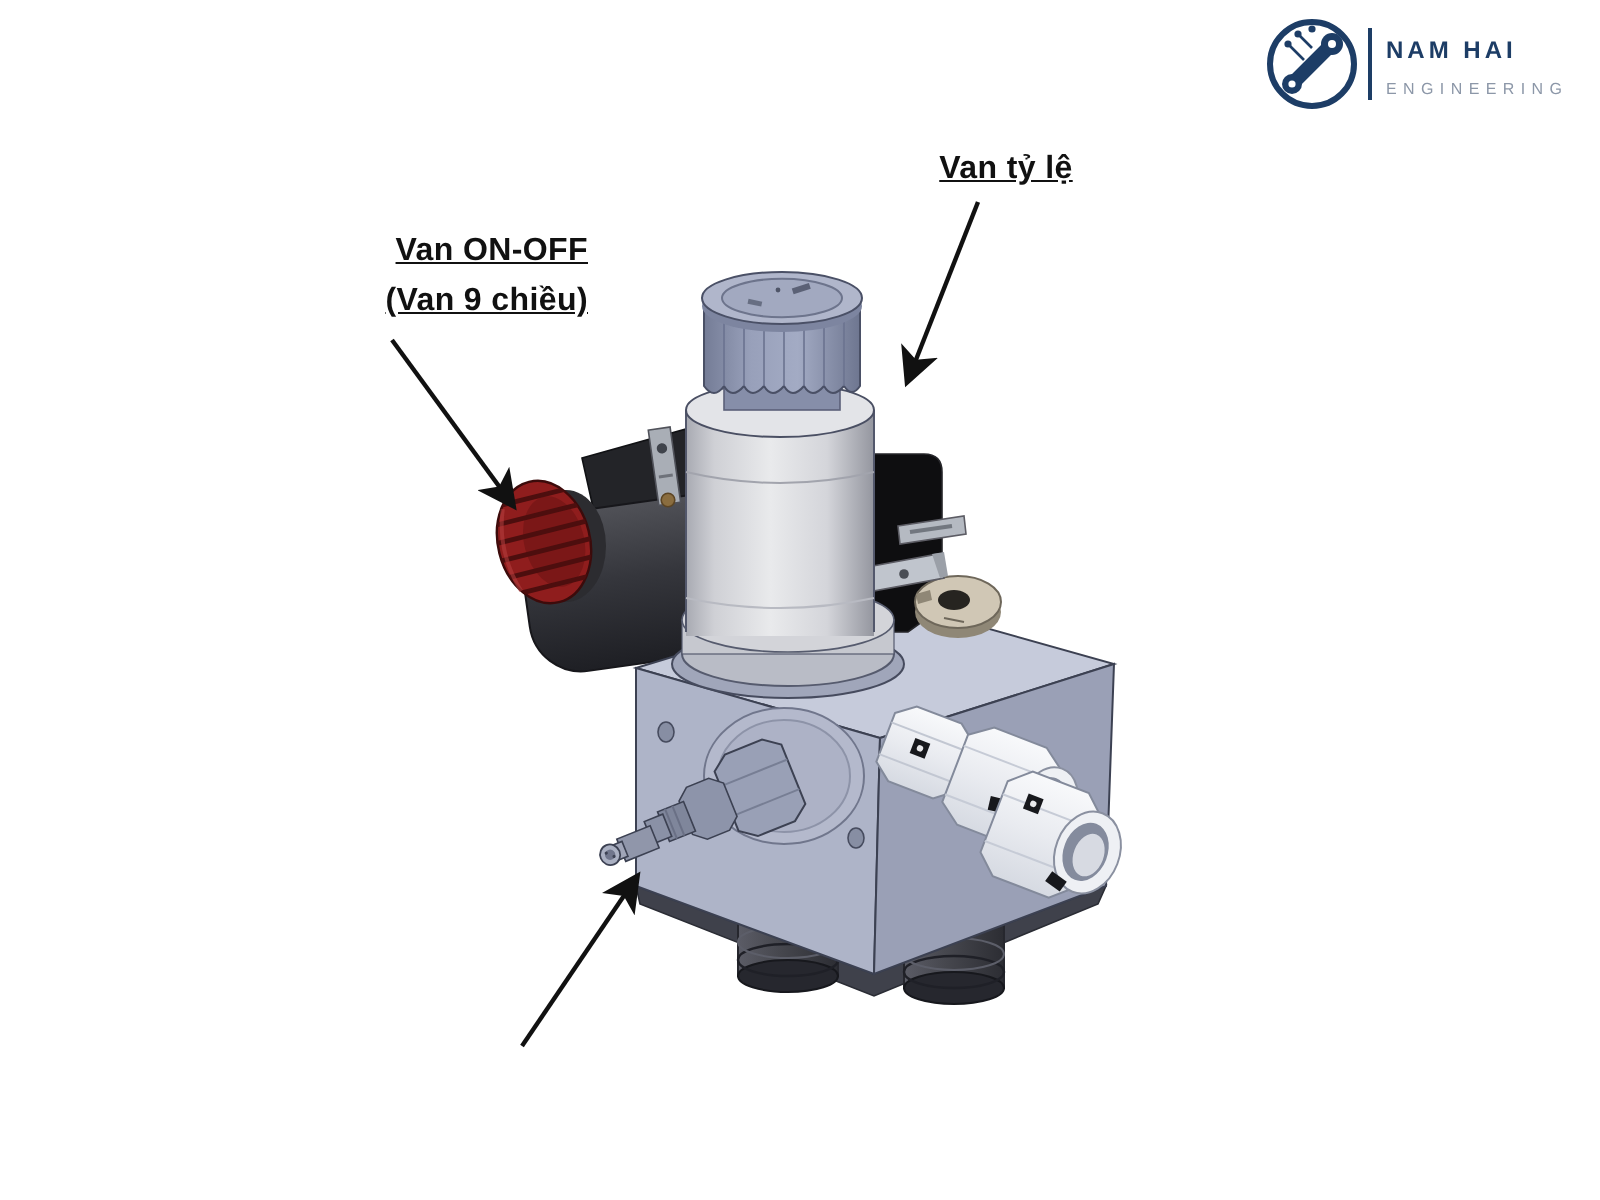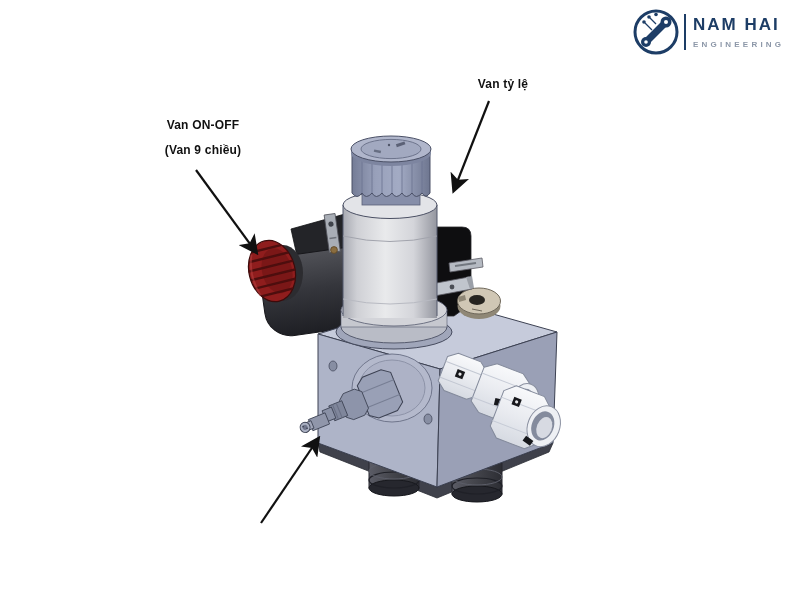--- a/index.html
+++ b/index.html
@@ -1,26 +1,26 @@
 <!DOCTYPE html>
 <html style="--c-page: #ffffff; --c-label-text: #111111; --c-arrow: #111111; --c-brand: #1d3d66; --c-subtitle: #8c97a8; --c-block: #aeb4c8; --c-block-top: #c6cbdb; --c-block-right: #9aa0b6; --c-coil: #0e0e10; --c-red-knob: #8f1d1d; --c-ring: #d0c7b5; --c-fitting: #eef0f4; --c-port: #4b4c55;"><head>
 <meta charset="utf-8">
 <style>
   html,body{margin:0;padding:0;}
   body{width:800px;height:600px;overflow:hidden;background:var(--c-page,#fff);}
   .stage{position:relative;width:800px;height:600px;font-family:"Liberation Sans",sans-serif;}
   .assembly-svg{position:absolute;left:0;top:0;}
-  .label{position:absolute;font-weight:700;font-size:12px;line-height:25px;
-         color:var(--c-label-text,#111);text-align:center;letter-spacing:.2px;}
+  .label{position:absolute;font-weight:700;font-size:16px;line-height:25px;
+         color:var(--c-label-text,#111);text-align:center;letter-spacing:.2px;text-decoration:underline;}
   .logo{position:absolute;left:632px;top:6px;width:165px;height:52px;display:flex;align-items:center;}
   .logo-mark{flex:0 0 auto;}
   .logo-sep{width:2px;height:36px;background:var(--c-brand,#1d3d66);margin:0 7px 0 4px;}
   .logo-text{display:flex;flex-direction:column;justify-content:center;}
-  .logo-brand{font-weight:700;font-size:17px;letter-spacing:2px;color:var(--c-brand,#1d3d66);line-height:22px;}
-  .logo-sub{font-weight:700;font-size:8px;letter-spacing:3.2px;color:var(--c-subtitle,#8c97a8);line-height:10px;margin-top:4px;}
+  .logo-brand{font-weight:700;font-size:12px;letter-spacing:2px;color:var(--c-brand,#1d3d66);line-height:22px;}
+  .logo-sub{font-weight:400;font-size:8px;letter-spacing:3.2px;color:var(--c-subtitle,#8c97a8);line-height:10px;margin-top:4px;}
 </style>
 </head>
 <body>
 
 <div class="stage">
 
   <svg class="assembly-svg" width="800" height="600" viewBox="0 0 800 600">
     <defs>
       <linearGradient id="gradTube" x1="0" y1="0" x2="1" y2="0">
         <stop offset="0" stop-color="#a8aab2"></stop>
@@ -236,18 +236,18 @@
     </svg>
     <div class="logo-sep"></div>
     <div class="logo-text">
       <div class="logo-brand">NAM HAI</div>
       <div class="logo-sub">ENGINEERING</div>
     </div>
   </div>
 
   <div class="label" style="left:448px;top:72px;width:110px;">Van tỷ lệ</div>
 
-  <div class="label" style="left:112px;top:113px;width:182px;">
+  <div class="label" style="left:112px;top:113px;width:182px;text-align:right;">
     <span style="display:block">Van ON-OFF</span>
     <span style="display:block">(Van 9 chiều)</span>
   </div>
 
 </div>
 
 </body></html>

